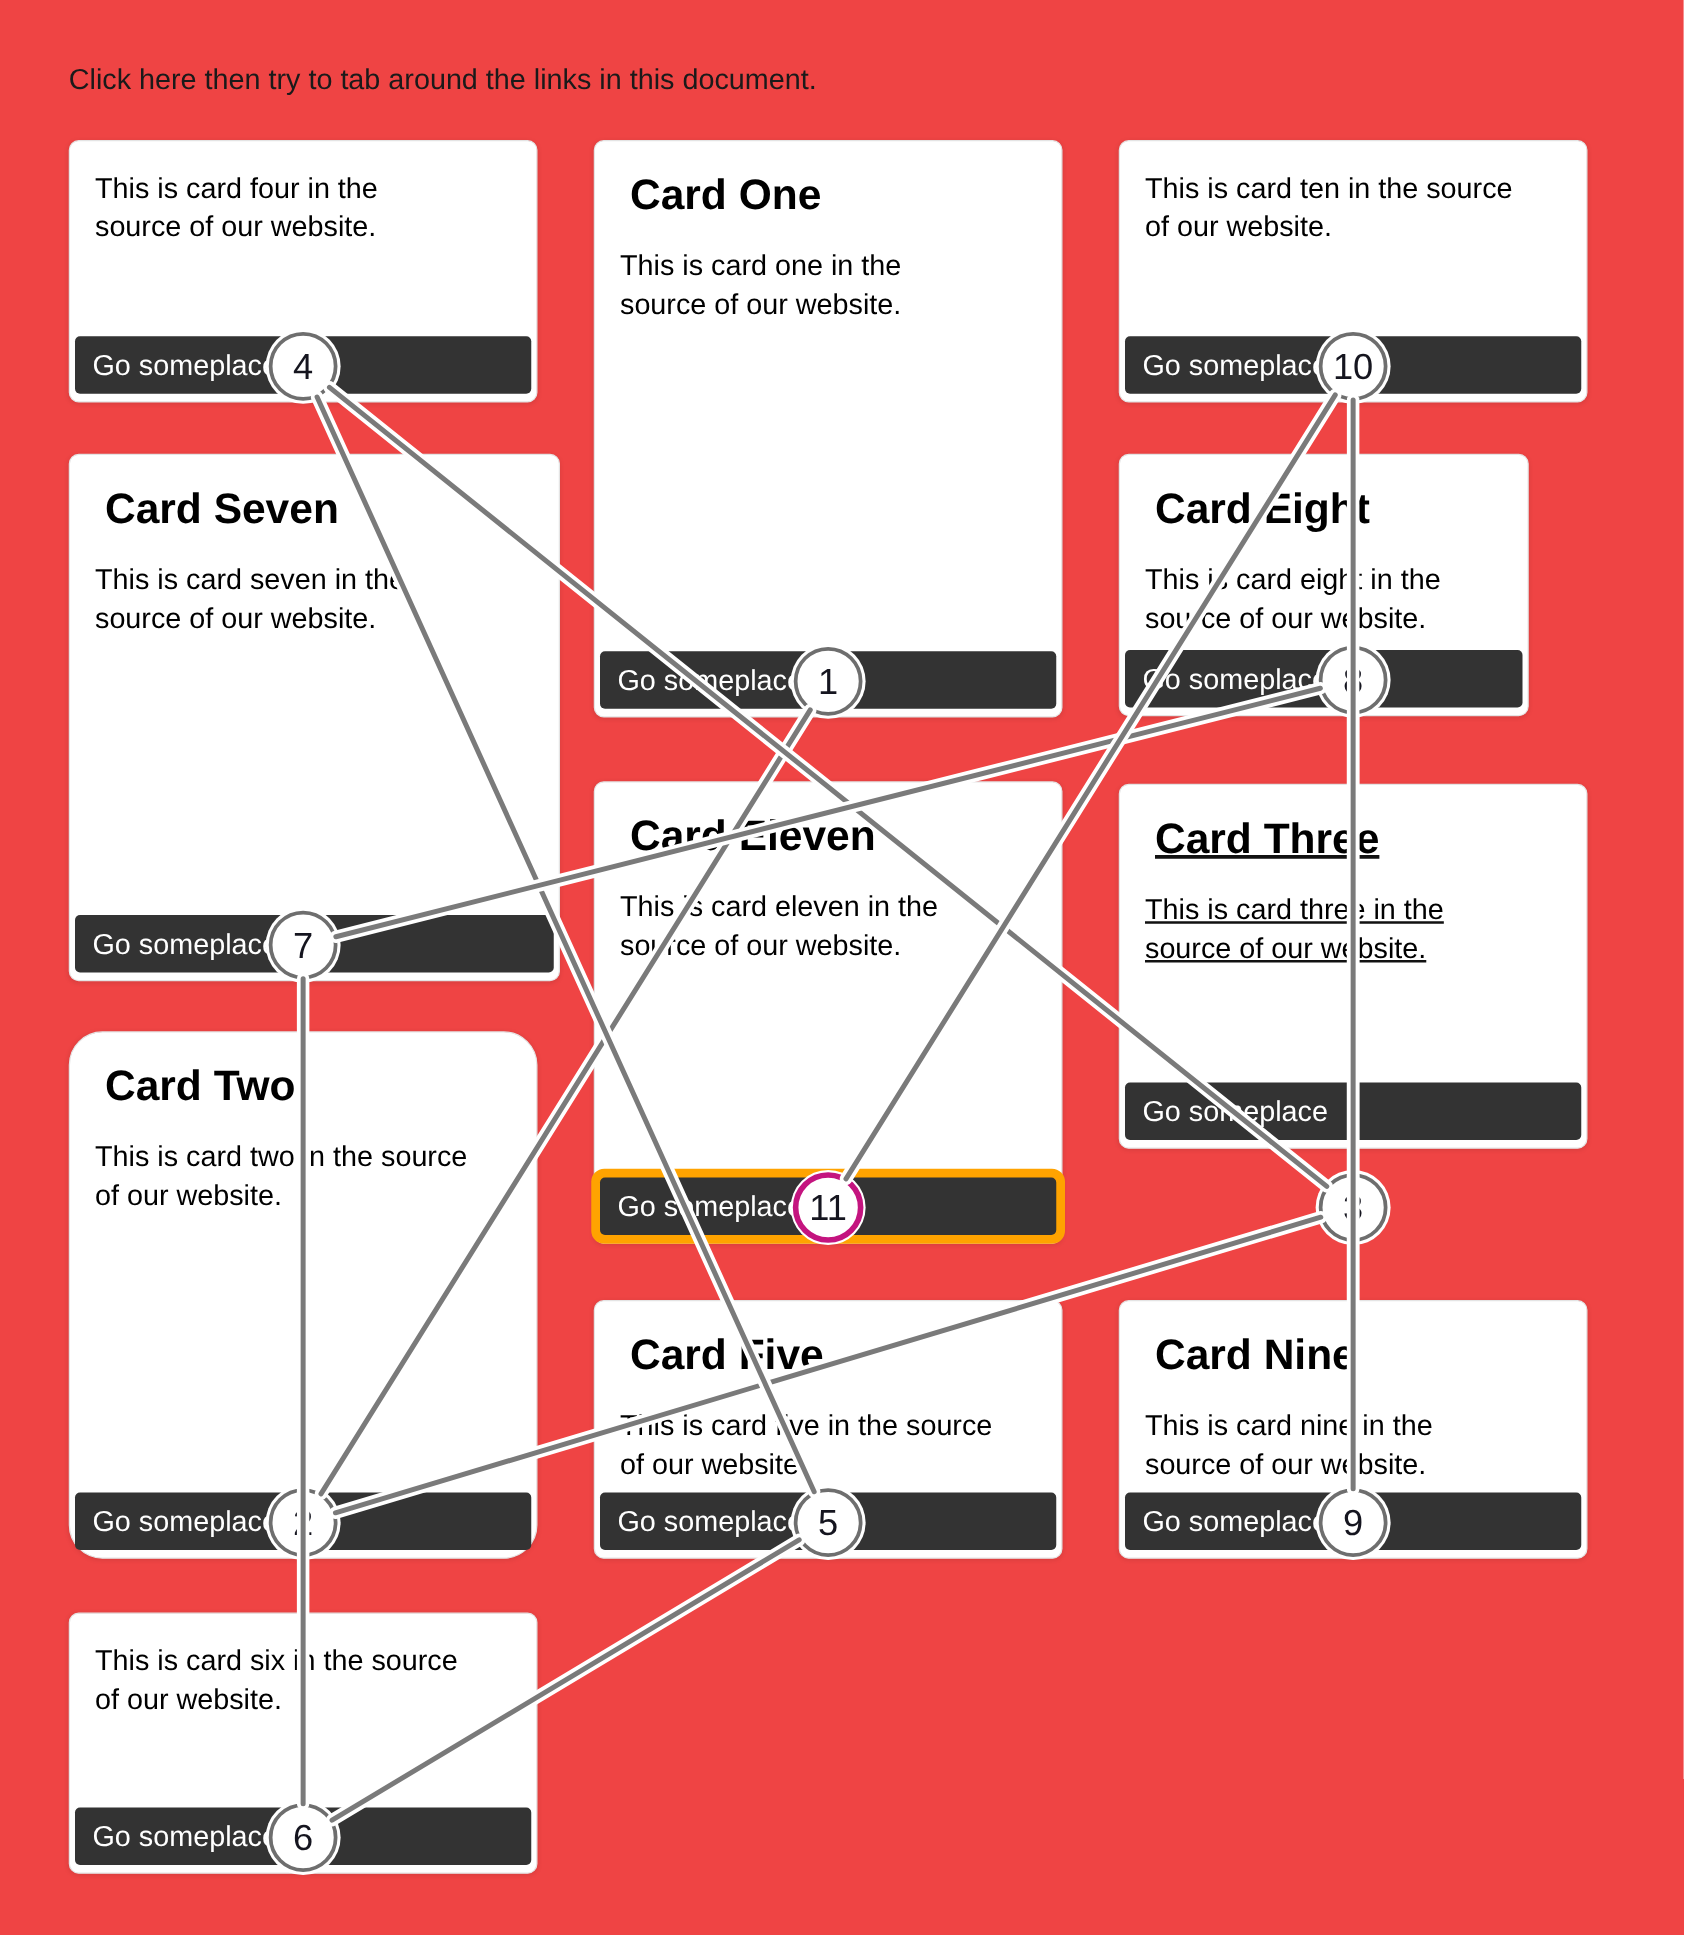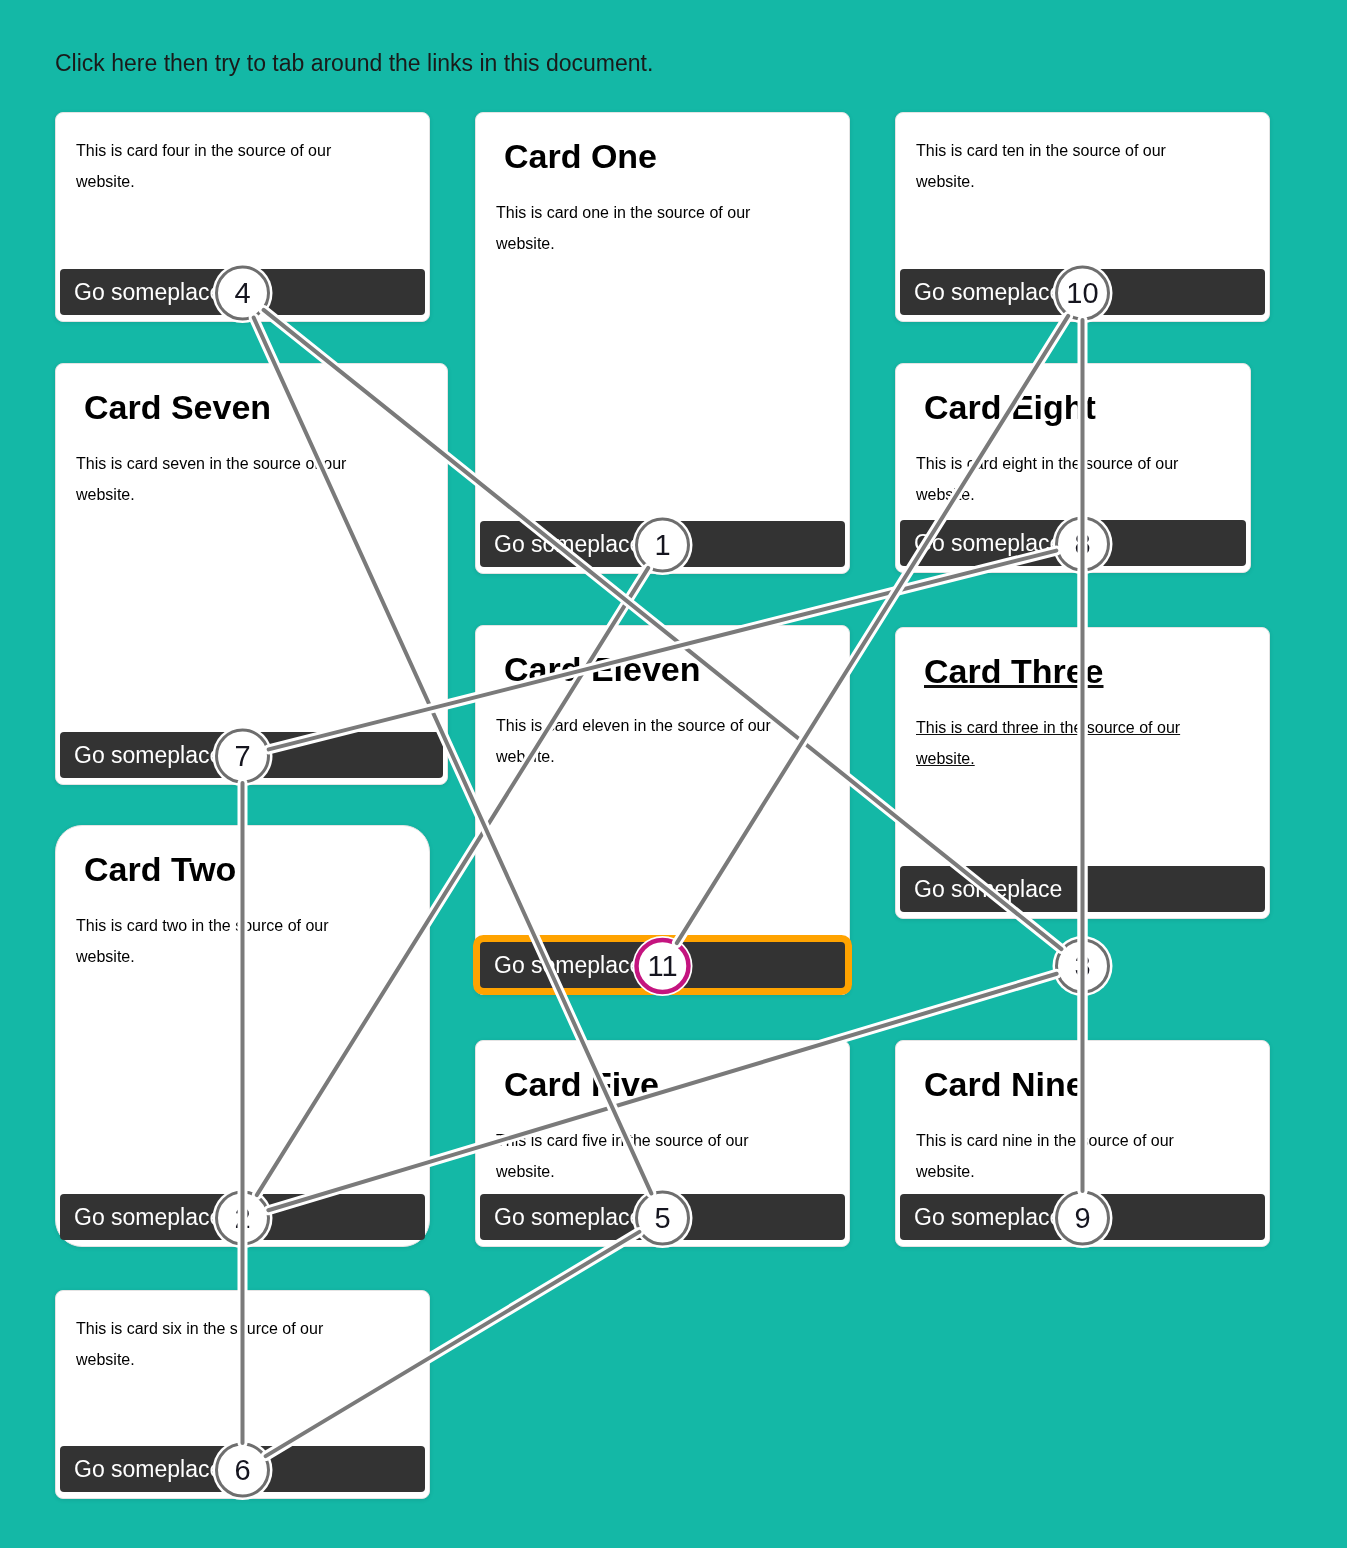--- a/index.html
+++ b/index.html
@@ -1,31 +1,31 @@
 <!DOCTYPE html>
 <html style="--btn-bg: #333333; --btn-text: #ffffff; --card-border: #e4e4e4; --focus-outline: #ffa300;"><head>
 <meta charset="utf-8">
 <style>
   html,body{margin:0;padding:0;background:#fff;}
   .stage{
-    position:relative;width:1347px;height:1548px;background:#14b8a6;overflow:hidden;
+    position:relative;width:1347px;height:1548px;background:#ef4444;overflow:hidden;
     font-family:"Liberation Sans","DejaVu Sans",sans-serif;color:#111;
   }
   .intro{
     position:absolute;left:55px;top:50px;margin:0;font-size:23px;color:#1a1a1a;
   }
   .card{
     position:absolute;background:#fff;border:1px solid var(--card-border,#e4e4e4);
     border-radius:8px;box-shadow:0 1px 4px rgba(0,0,0,.10);box-sizing:border-box;
   }
   .card h2{
     margin:24px 20px 0 28px;font-size:34px;line-height:38px;font-weight:bold;color:#000;
   }
   .card p{
-    margin:22px 20px 0 20px;font-size:16px;line-height:31px;color:#000;max-width:300px;
+    margin:22px 20px 0 20px;font-size:23px;line-height:31px;color:#000;max-width:300px;
   }
   .btn{
     position:absolute;left:4px;right:4px;bottom:6px;height:46px;line-height:46px;
     background:var(--btn-bg,#333);color:var(--btn-text,#fff);font-size:23px;
     padding-left:14px;border-radius:4px;display:block;box-sizing:border-box;
     text-decoration:none;white-space:nowrap;overflow:hidden;
   }
   .btn.focused{box-shadow:0 0 0 7px var(--focus-outline,#ffa300);}
   svg.overlay{position:absolute;left:0;top:0;pointer-events:none;}
 </style>
@@ -61,21 +61,21 @@
       </article>
       <article class="card" style="left: 55px; top: 1290px; width: 375px; height: 209px;">
         <p>This is card six in the source of our website.</p>
         <a class="btn" href="#">Go someplace</a>
       </article>
       <article class="card" style="left: 55px; top: 363px; width: 393px; height: 422px;">
         <h2>Card Seven</h2>
         <p>This is card seven in the source of our website.</p>
         <a class="btn" href="#">Go someplace</a>
       </article>
-      <article class="card" style="left: 895px; top: 363px; width: 356px; height: 210px;">
+      <article class="card" style="left: 895px; top: 363px; width: 328px; height: 210px;">
         <h2>Card Eight</h2>
         <p>This is card eight in the source of our website.</p>
         <a class="btn" href="#">Go someplace</a>
       </article>
       <article class="card" style="left: 895px; top: 1040px; width: 375px; height: 207px;">
         <h2>Card Nine</h2>
         <p>This is card nine in the source of our website.</p>
         <a class="btn" href="#">Go someplace</a>
       </article>
       <article class="card" style="left: 895px; top: 112px; width: 375px; height: 210px;">

